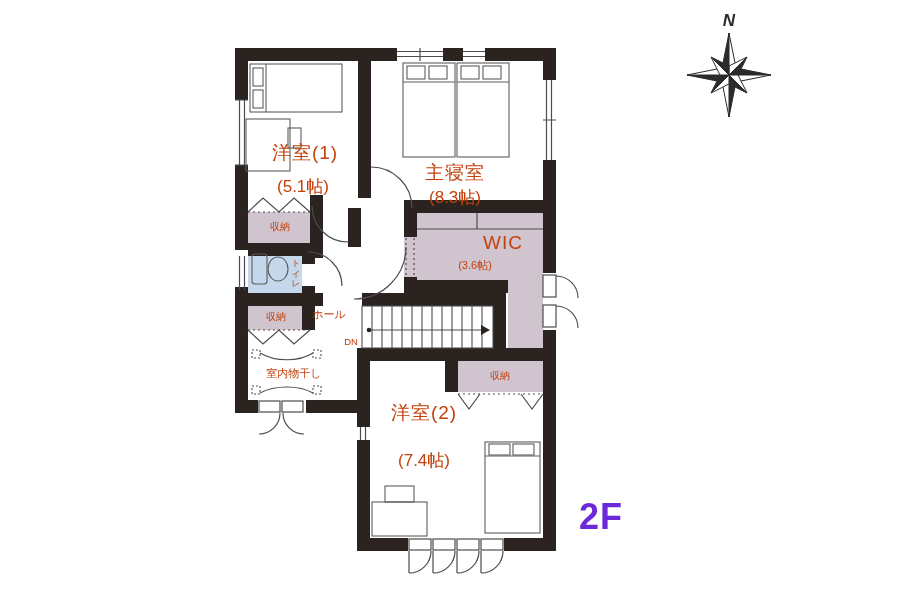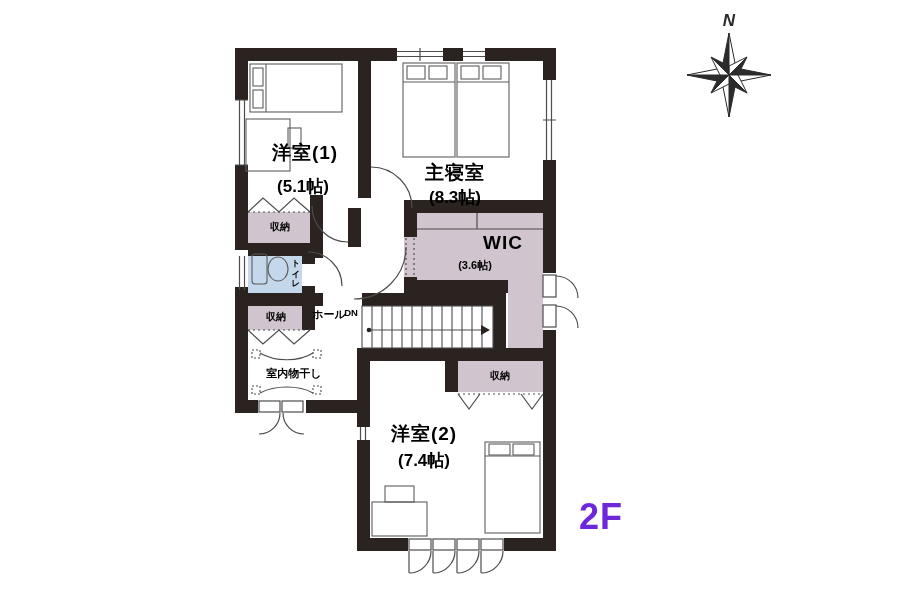--- a/index.html
+++ b/index.html
@@ -1,19 +1,19 @@
 <!DOCTYPE html>
 <html><head>
 <meta charset="utf-8">
 <style>
   html,body{margin:0;padding:0;background:#ffffff;}
   #stage{position:relative;width:900px;height:600px;background:#ffffff;overflow:hidden;
          font-family:"Liberation Sans",sans-serif;}
   #plan-svg{position:absolute;left:0;top:0;}
-  .lbl{position:absolute;transform:translate(-50%,-50%);font-weight:bold;color:#000000;
+  .lbl{position:absolute;transform:translate(-50%,-50%);font-weight:normal;color:#c2410c;
        white-space:nowrap;text-align:center;line-height:1;}
   .room-name{font-size:19px;letter-spacing:1px;}
   .room-size{font-size:17px;}
   .small-lbl{font-size:10px;}
   .tiny-lbl{font-size:9.5px;}
   .vert{writing-mode:vertical-rl;transform:translate(-50%,-50%);letter-spacing:1px;}
   .floor-lbl{font-size:36px;font-weight:600;color:#6d28d9;letter-spacing:1px;}
   .north-lbl{font-size:17px;font-style:italic;color:#2b2b2b;}
 </style>
 </head>
@@ -231,29 +231,29 @@
 
   <div class="lbl room-name" style="left:305px;top:152px;">洋室(1)</div>
   <div class="lbl room-size" style="left:303px;top:178px;margin-top:8px;">(5.1帖)</div>
 
   <div class="lbl room-name" style="left:455px;top:172px;">主寝室</div>
   <div class="lbl room-size" style="left:455px;top:197px;text-align:right;">(8.3帖)</div>
 
   <div class="lbl room-name" style="left:475px;top:242px;margin-left:28px;">WIC</div>
   <div class="lbl room-size" style="left:475px;top:265px;font-size:11px;">(3.6帖)</div>
 
-  <div class="lbl room-name" style="left:424px;top:433px;">洋室(2)</div>
+  <div class="lbl room-name" style="left:424px;top:412px;">洋室(2)</div>
   <div class="lbl room-size" style="left:424px;top:460px;">(7.4帖)</div>
 
   <div class="lbl small-lbl" style="left:280px;top:227px;">収納</div>
   <div class="lbl small-lbl" style="left:276px;top:317px;">収納</div>
   <div class="lbl small-lbl" style="left:500px;top:376px;">収納</div>
 
   <div class="lbl vert" style="left:296px;top:269px;font-size:8.5px;">トイレ</div>
 
   <div class="lbl small-lbl" style="left:329px;top:314px;font-size:11px;">ホール</div>
-  <div class="lbl tiny-lbl" style="left:351px;top:313px;">DN</div>
+  <div class="lbl tiny-lbl" style="left:351px;top:342px;">DN</div>
   <div class="lbl small-lbl" style="left:294px;top:373px;font-size:11px;">室内物干し</div>
 
   <div class="lbl floor-lbl" style="left:601px;top:517px;">2F</div>
   <div class="lbl north-lbl" style="left:729px;top:20px;font-weight:bold;">N</div>
 
 </div>
 
 </body></html>

